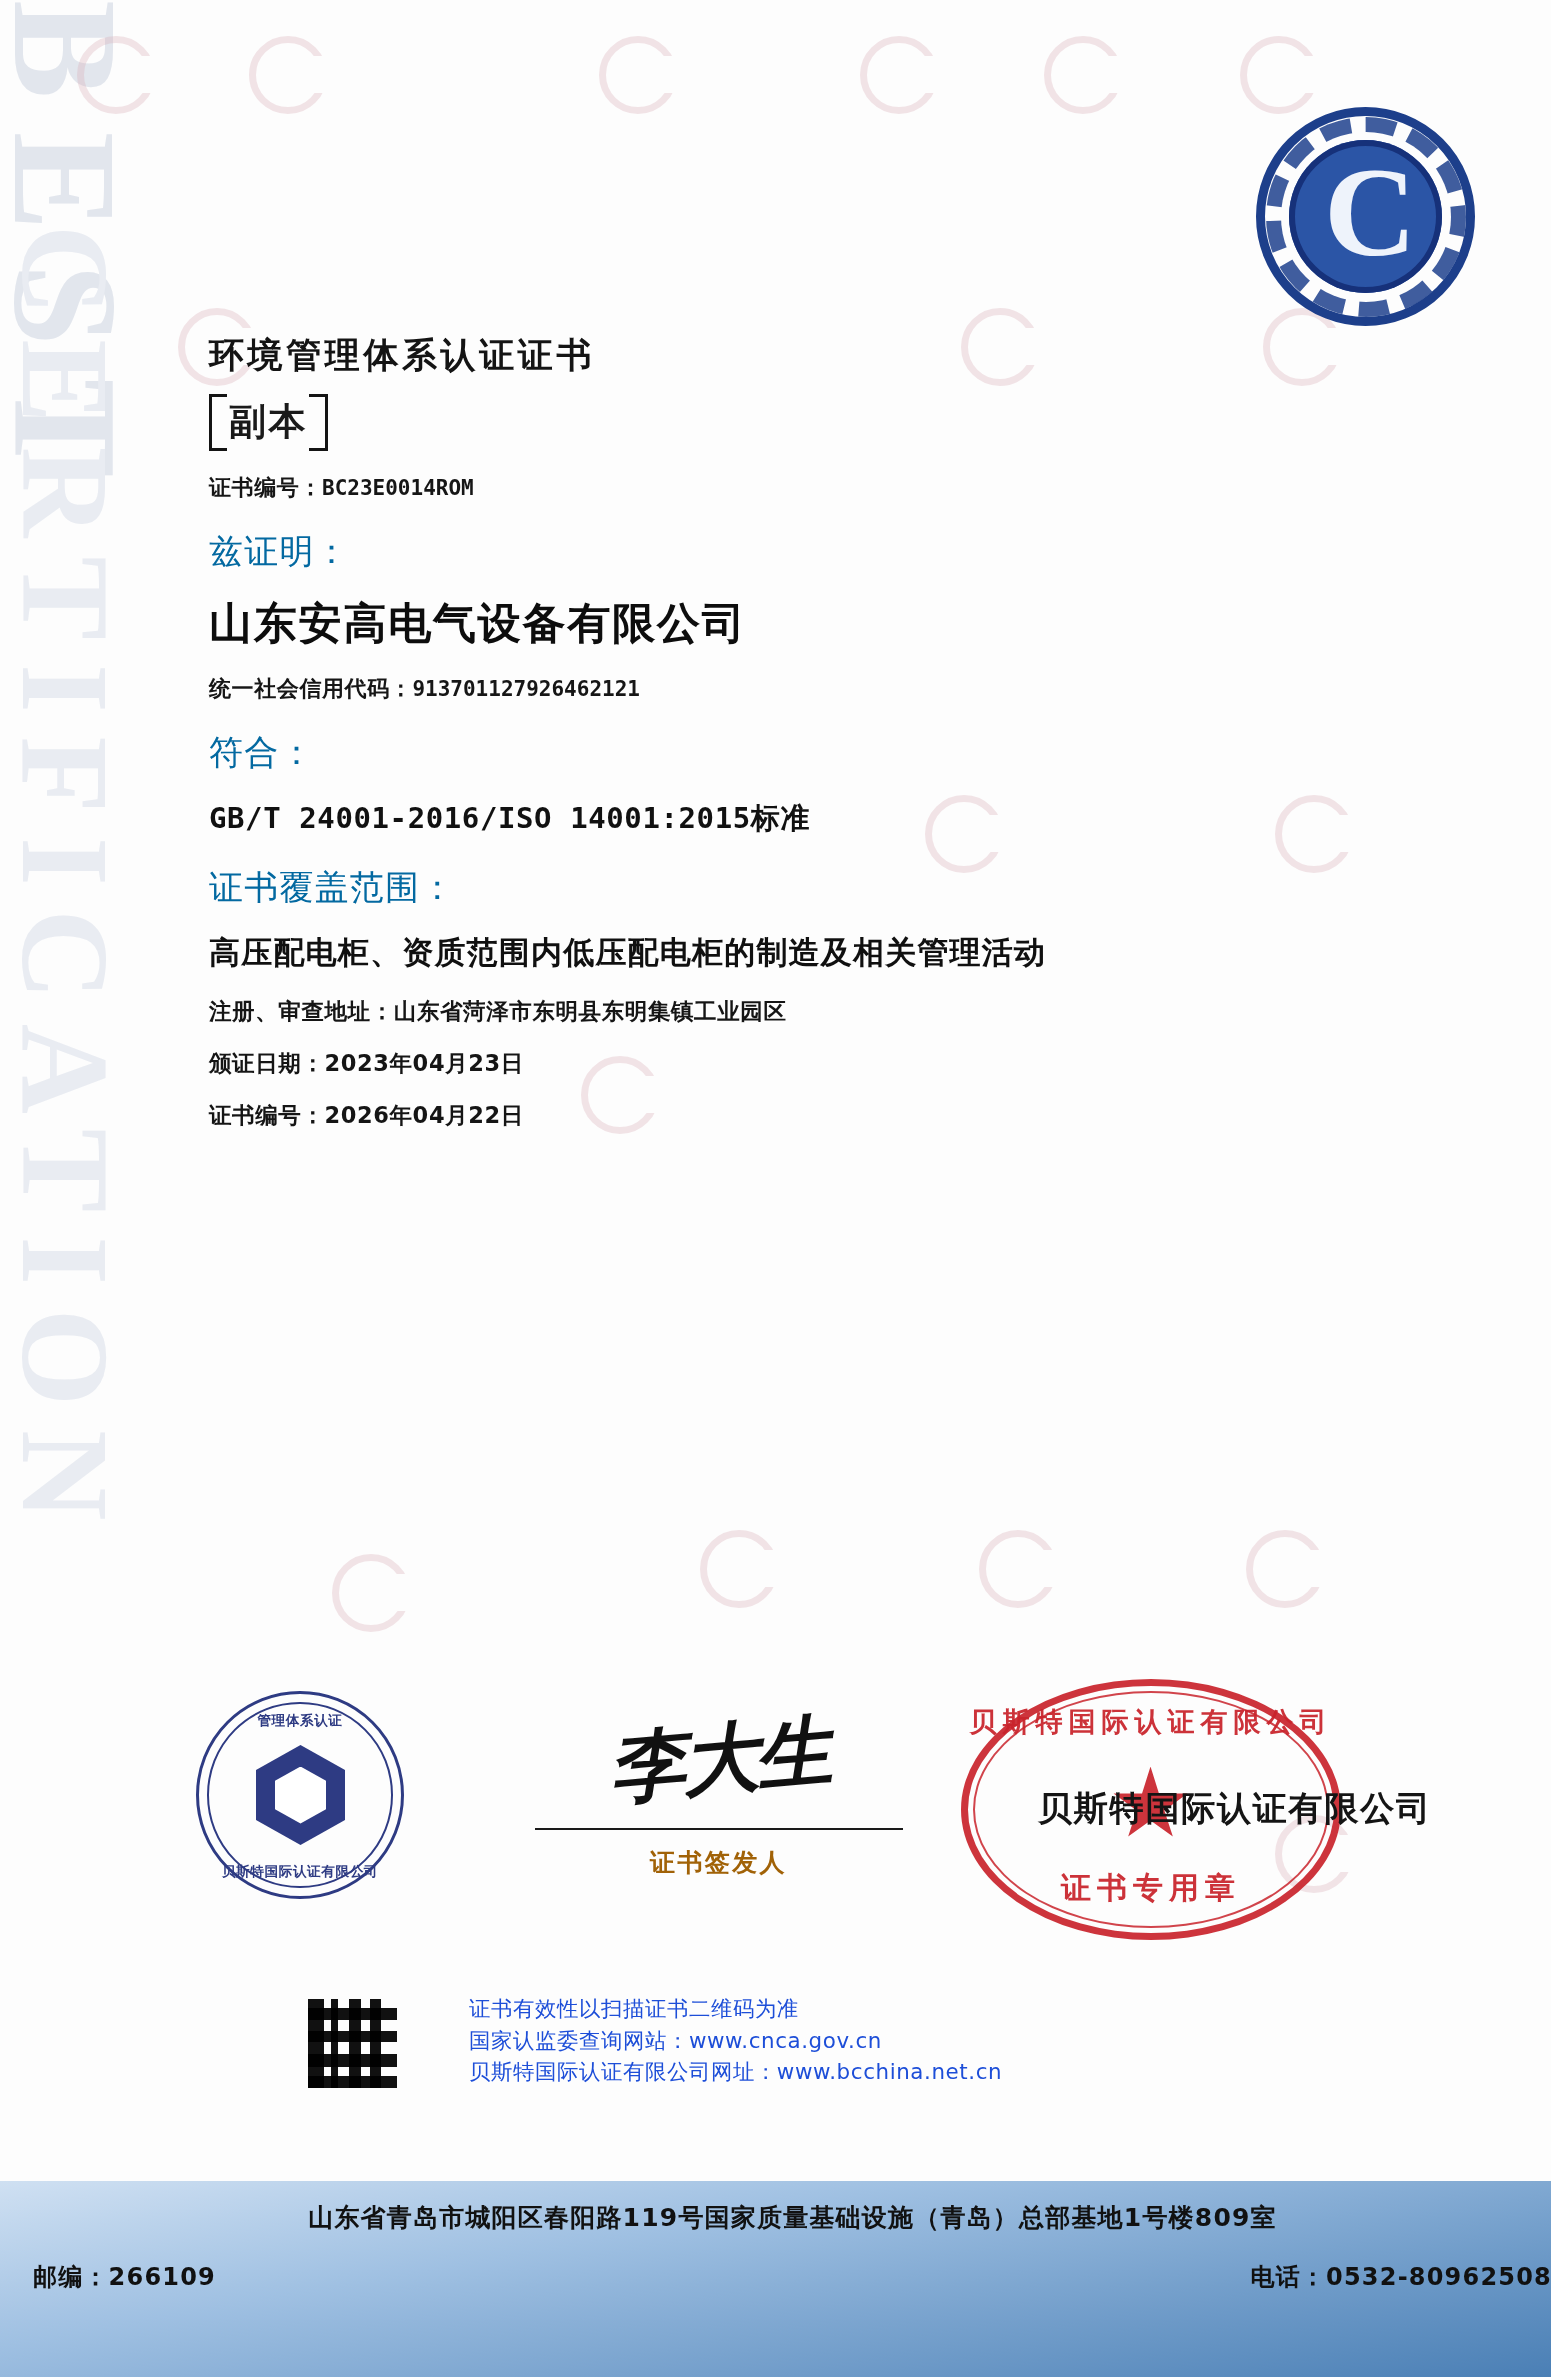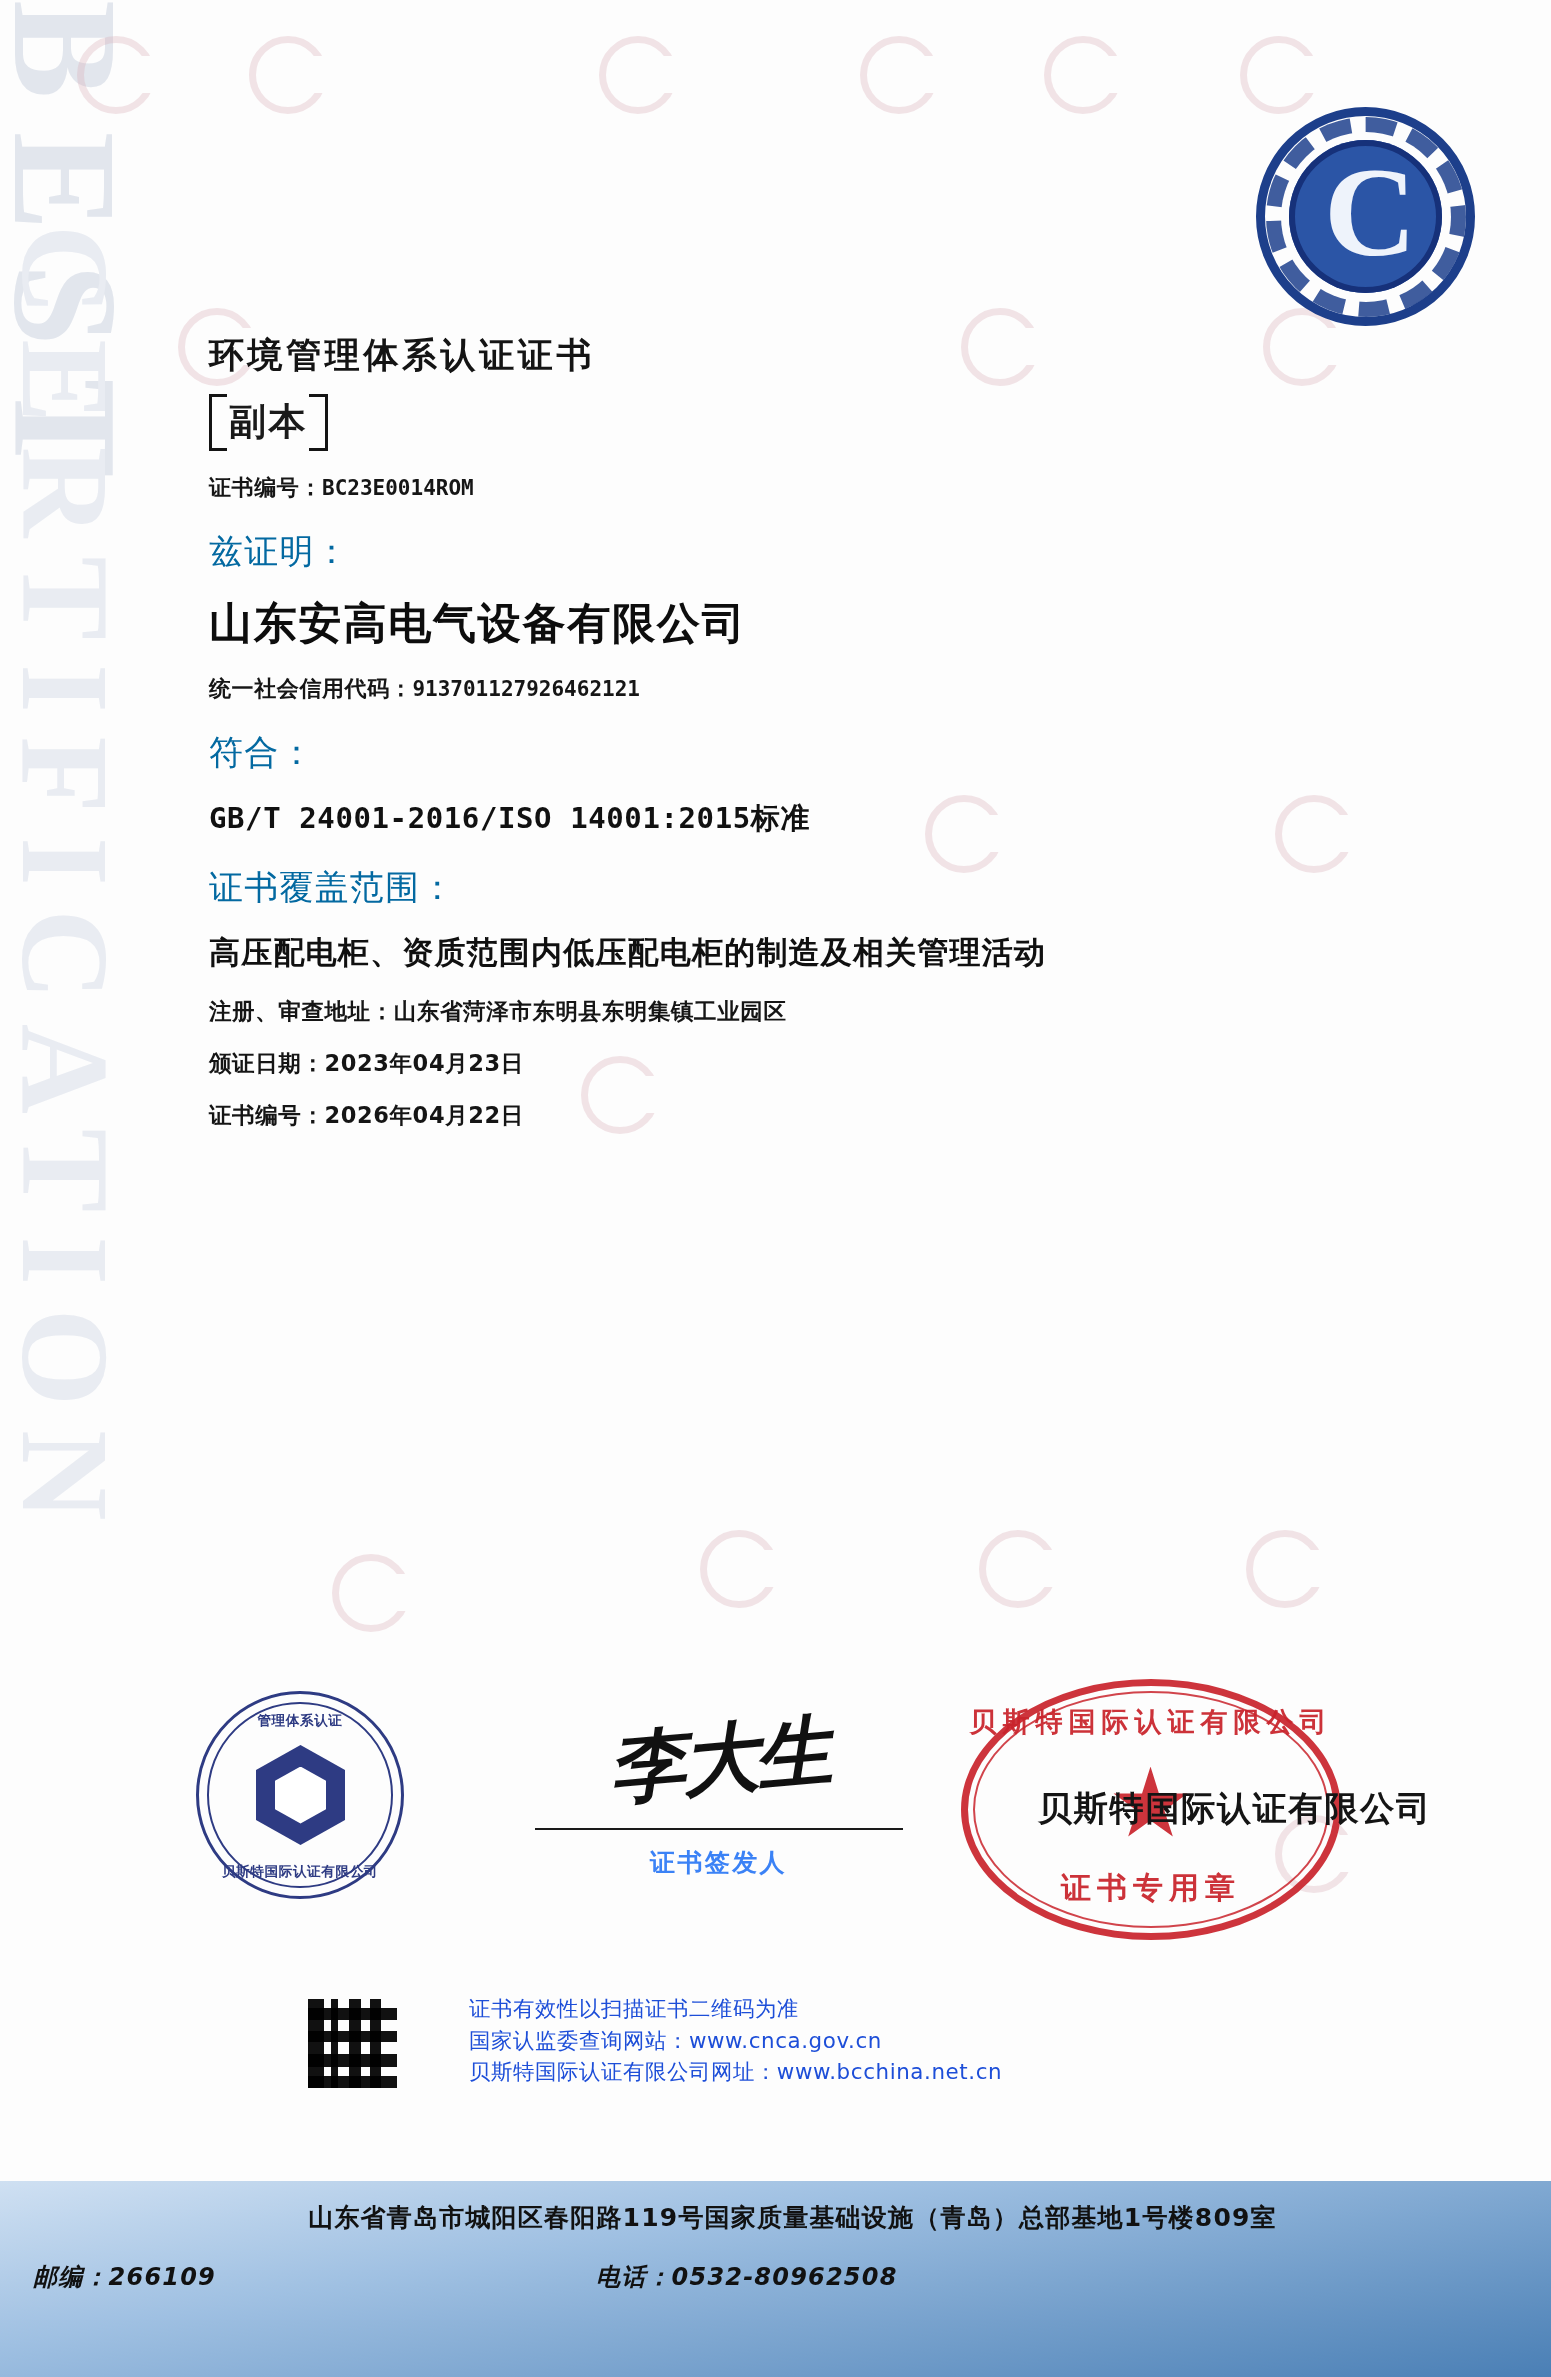--- a/index.html
+++ b/index.html
@@ -290,21 +290,21 @@
     margin-top: 15.4px;
     border-bottom: 2.4px solid #1a1a1a;
     width: 368px;
     margin-left: 42px;
   }
   .sig-caption {
     margin-top: 15.4px;
     font-size: 25px;
     font-weight: 700;
     letter-spacing: 2.4px;
-    color: #3b82f6;
+    color: #a16207;
   }
 
   .stamp {
     position: absolute;
     left: 765px;
     top: -6px;
     width: 380px;
     height: 261px;
   }
   .stamp .oval {
@@ -409,27 +409,26 @@
     padding-left: 33px;
   }
   .addr {
     font-size: 25px;
     font-weight: 700;
     letter-spacing: 1.2px;
     padding-top: 20px;
   }
   .contact {
     display: flex;
-    justify-content: flex-start;
+    justify-content: space-between;
     gap: 380px;
     font-size: 24px;
     font-weight: 700;
     letter-spacing: 1.2px;
     padding-top: 27px;
-    font-style: italic;
   }
 </style>
 </head>
 <body>
 
 <div id="page">
 
   <div class="side-word w1">BEST</div>
   <div class="side-word w2" style="transform: rotate(90deg) translate(225px, -178px); font-size:125px; letter-spacing:24px;">CERTIFICATION</div>
 

